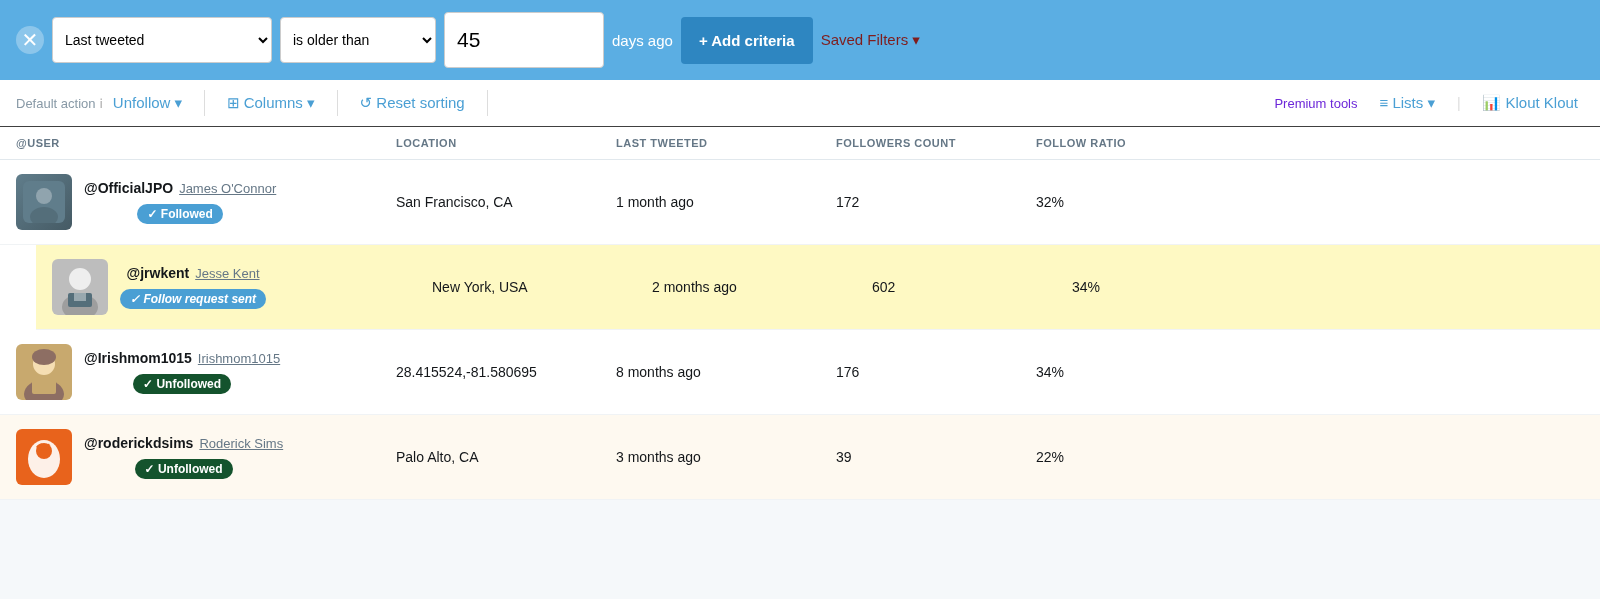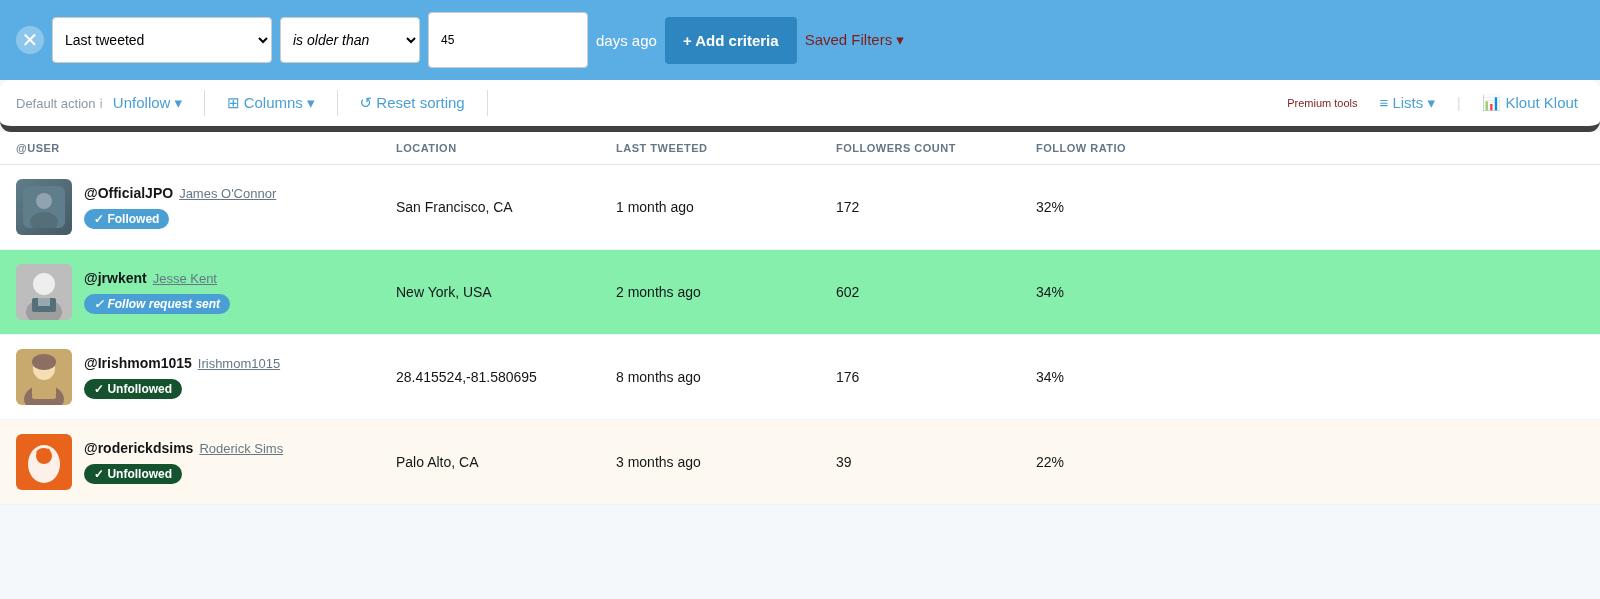--- a/index.html
+++ b/index.html
@@ -31,27 +31,27 @@
       height: 46px;
       border: 1px solid #ccc;
       border-radius: 4px;
       padding: 0 8px;
       font-size: 14px;
       background: white;
       cursor: pointer;
       appearance: auto;
     }
     .filter-select-field { width: 220px; }
-    .filter-select-op { width: 140px; font-style: italic; }
+    .filter-select-op { width: 156px; }
     .filter-input {
       height: 56px;
       border: 1px solid #ccc;
       border-radius: 4px;
       padding: 0 12px;
-      font-size: 12px;
+      font-size: 21px;
       width: 160px;
     }
     .days-ago-label {
       color: #fff;
       font-size: 15px;
       font-weight: 500;
       white-space: nowrap;
     }
     .add-criteria-btn {
       height: 47px;
@@ -71,26 +71,25 @@
       color: #7f1d1d;
       font-size: 15px;
       cursor: pointer;
       white-space: nowrap;
       font-weight: 500;
     }
 
     
     .toolbar {
       background: #fff;
-      border-bottom: 6px solid #404040;
+      border-bottom: 1px solid #404040;
       padding: 10px 16px;
       display: flex;
       align-items: center;
       gap: 0;
-      border-radius: 11px;
     }
     .toolbar-section {
       display: flex;
       align-items: center;
       gap: 4px;
       padding-right: 16px;
       margin-right: 16px;
       border-right: 1px solid #ddd;
     }
     .toolbar-section:last-child { border-right: none; }
@@ -110,22 +109,22 @@
       padding: 4px 6px;
       border-radius: 3px;
     }
     .toolbar-right {
       margin-left: auto;
       display: flex;
       align-items: center;
       gap: 16px;
     }
     .premium-label {
-      color: #7f1d1d;
-      font-size: 11px;
+      color: #6d28d9;
+      font-size: 13px;
     }
 
     
     .table-container {
       background: #fff;
     }
     .col-headers {
       display: grid;
       grid-template-columns: 380px 220px 220px 200px 160px;
       padding: 10px 16px;
@@ -159,21 +158,21 @@
     .avatar-placeholder {
       width: 56px;
       height: 56px;
       border-radius: 6px;
       display: flex;
       align-items: center;
       justify-content: center;
       font-size: 24px;
       flex-shrink: 0;
     }
-    .user-info { display: flex; flex-direction: column; gap: 4px; }
+    .user-info { display: flex; flex-direction: column; gap: 4px; align-items: center; }
     .user-handle {
       font-weight: 700;
       color: #14171a;
       font-size: 14px;
     }
     .user-name {
       color: #657786;
       font-size: 13px;
       font-weight: 400;
       margin-left: 6px;
@@ -271,21 +270,21 @@
         </div>
         <span class="status-badge badge-followed">✓ Followed</span>
       </div>
     </div>
     <div class="cell-text">San Francisco, CA</div>
     <div class="cell-text">1 month ago</div>
     <div class="cell-text">172</div>
     <div class="cell-text">32%</div>
   </div>
 
-  <div class="user-row" style="background:#86efac;">
+  <div class="user-row" style="background:#fef9c3;margin-left:36px;">
     <div class="user-cell">
       <div class="avatar-placeholder">
         <svg width="56" height="56" viewBox="0 0 56 56">
           <rect width="56" height="56" rx="6" fill="#bdbdbd"></rect>
           <circle cx="28" cy="20" r="11" fill="#eeeeee"></circle>
           <ellipse cx="28" cy="48" rx="18" ry="13" fill="#9e9e9e"></ellipse>
 
           <rect x="16" y="34" width="24" height="14" rx="2" fill="#546e7a"></rect>
           <rect x="22" y="34" width="12" height="8" fill="#ffffff" opacity="0.4"></rect>
         </svg>

